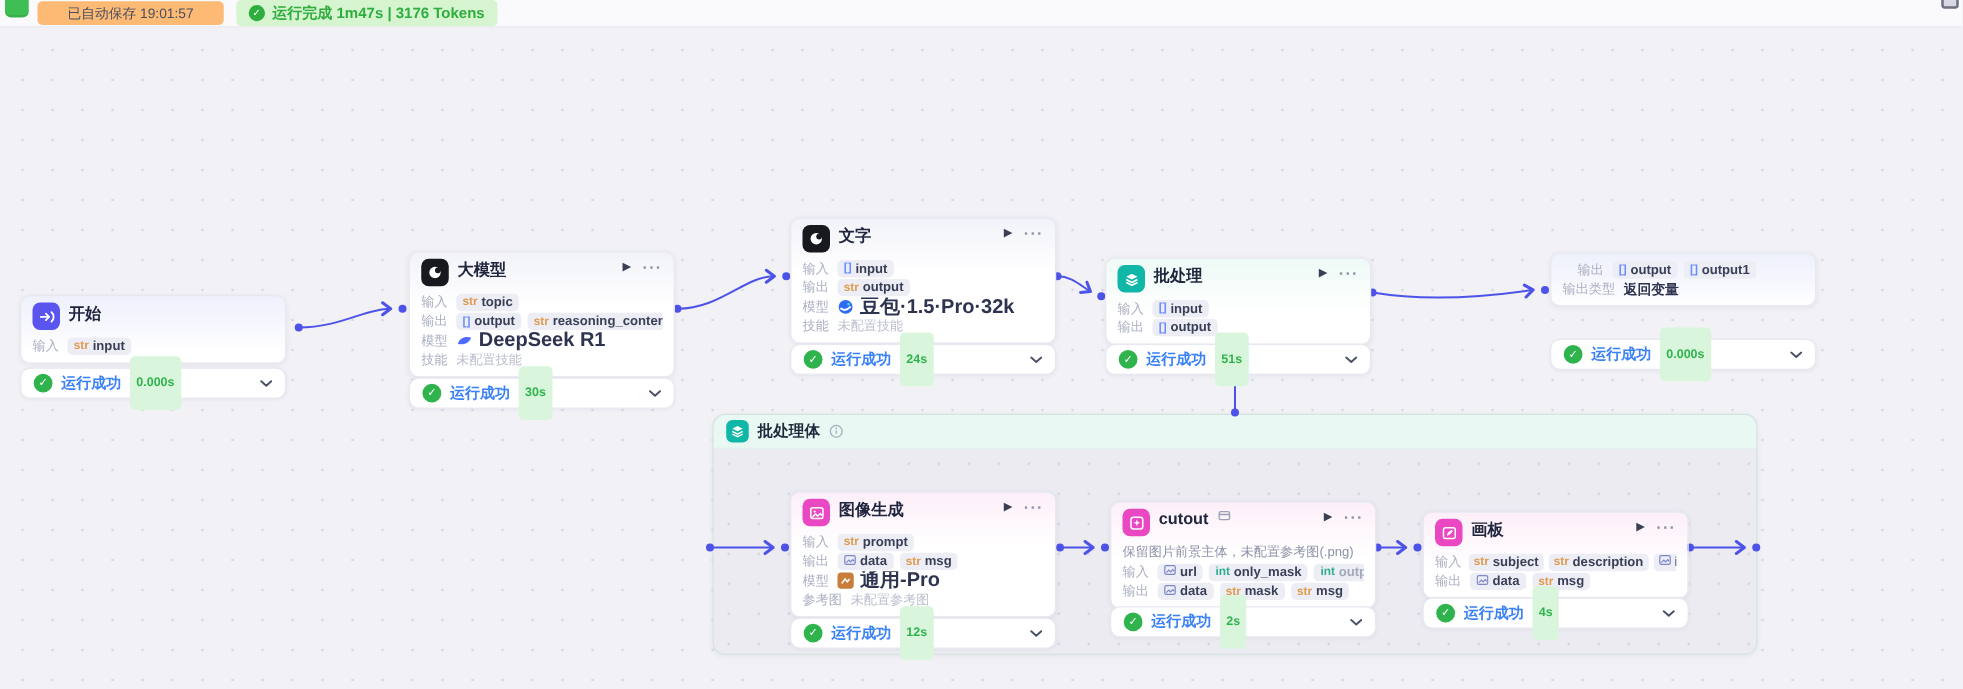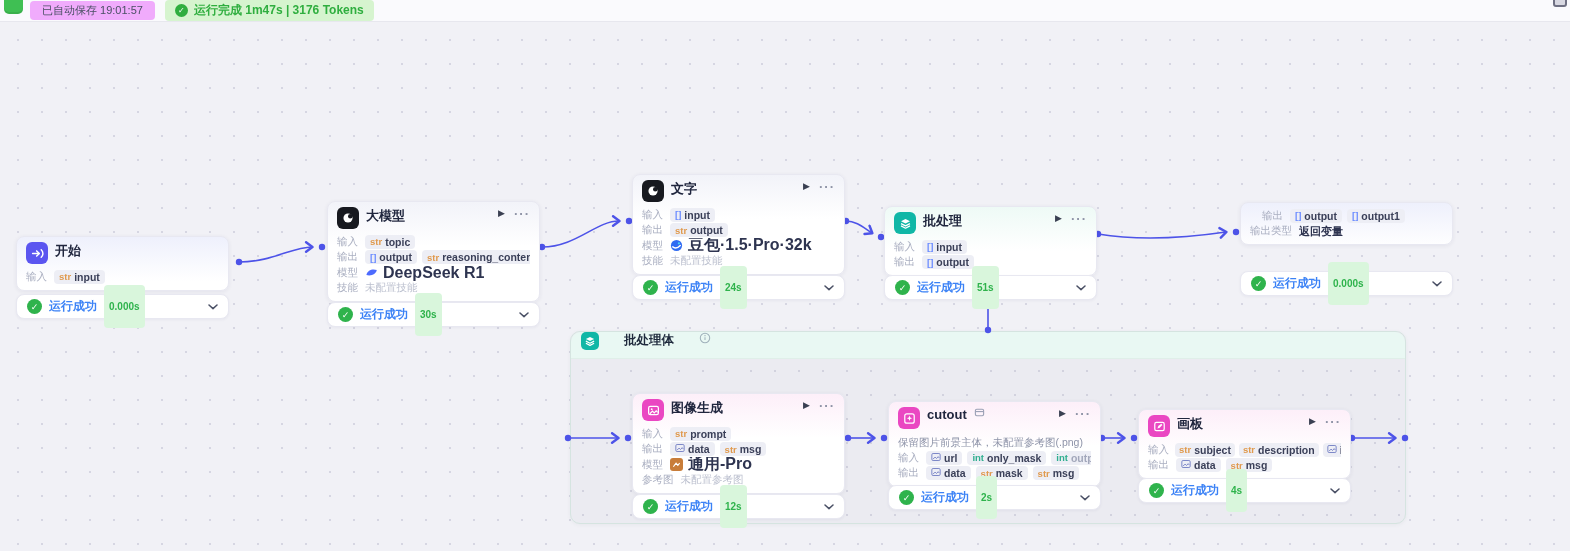--- a/index.html
+++ b/index.html
@@ -3,27 +3,27 @@
 <meta charset="utf-8">
 <style>
   *{margin:0;padding:0;box-sizing:border-box}
   html,body{width:1570px;height:551px;overflow:hidden;font-family:"Liberation Sans","DejaVu Sans",sans-serif;background:#f1f1f6}
   .stage{position:relative;width:1570px;height:551px}
   .canvas{position:absolute;left:0;top:22px;right:0;bottom:0;background:#f1f1f6;
     background-image:radial-gradient(#d6d6e2 1px,transparent 1.3px);background-size:24px 24px;background-position:6px 6px}
   
   .topbar{position:absolute;left:0;top:0;width:100%;height:22px;background:#fafafd;border-bottom:1px solid #e7e7ee;z-index:6;display:flex;align-items:center;gap:10px;padding-left:30px}
   .applogo{position:absolute;left:4px;top:-5px;width:19px;height:19px;border-radius:5px;background:#3fbf53;box-shadow:inset 0 -2px 0 rgba(0,0,0,.08)}
-  .autosave{background:#f0abfc;border-radius:4px;padding:2px 12px;font-size:11px;color:#494f63;white-space:nowrap}
+  .autosave{background:#fdba74;border-radius:4px;padding:2px 24px;font-size:11px;color:#494f63;white-space:nowrap}
   .runbadge{display:flex;align-items:center;gap:6px;background:#d6f4cf;border-radius:4px;padding:2px 10px;font-size:12px;font-weight:bold;color:#2fae3f;white-space:nowrap}
   .ccheck{width:13px;height:13px;border-radius:50%;background:#2fae3f;color:#fff;font-size:8px;display:flex;align-items:center;justify-content:center;font-weight:bold;flex:none}
   .tr-clip{position:absolute;right:3px;top:-6px;width:14px;height:13px;border-radius:3px;background:#d8d8e2;border:2px solid #6f7083;z-index:7}
   
   .group{position:absolute;left:570px;top:331px;width:836px;height:193px;border:1px solid #d5e4e0;border-radius:10px;z-index:1;background:#ebebf1;box-shadow:0 1px 4px rgba(40,60,60,.05)}
-  .group-header{height:27px;background:#e9f8f3;border-radius:10px 10px 0 0;display:flex;gap:25px;padding:0 10px;border-bottom:1px solid #e0efe9}
+  .group-header{height:27px;background:#e9f8f3;border-radius:10px 10px 0 0;display:flex;align-items:center;gap:7px;padding:0 10px;border-bottom:1px solid #e0efe9}
   .group-title{font-size:12.5px;font-weight:bold;color:#1f2a3d}
   .group-body{position:absolute;left:0;top:27px;right:0;bottom:0;border-radius:0 0 10px 10px;
     background-image:radial-gradient(#d2d2de 1px,transparent 1.3px);background-size:24px 24px}
   
   .node{position:absolute;width:213px;background:#fff;border:1px solid #e8e8f1;border-radius:8px;box-shadow:0 1px 4px rgba(40,40,90,.07);padding:5px 9px 5px;z-index:3}
   .tint-indigo{background:linear-gradient(180deg,#eef0fc,#ffffff 44px)}
   .tint-dark{background:linear-gradient(180deg,#f2f3f9,#ffffff 44px)}
   .tint-teal{background:linear-gradient(180deg,#eefaf6,#ffffff 44px)}
   .tint-pink{background:linear-gradient(180deg,#fdeff9,#ffffff 44px)}
   .nh{display:flex;align-items:flex-start;gap:7px;height:23px;margin-bottom:4px}

